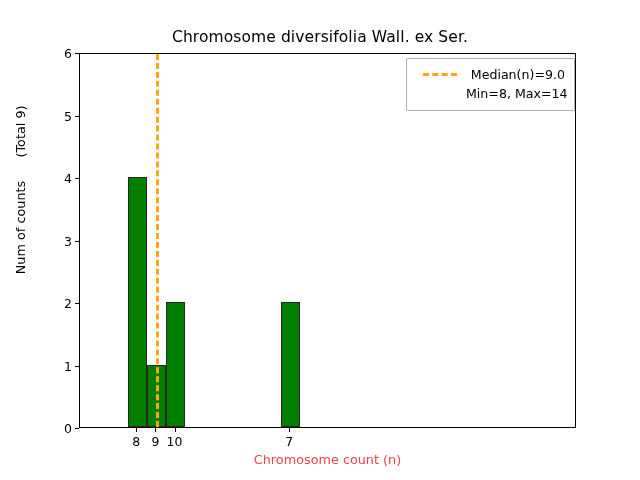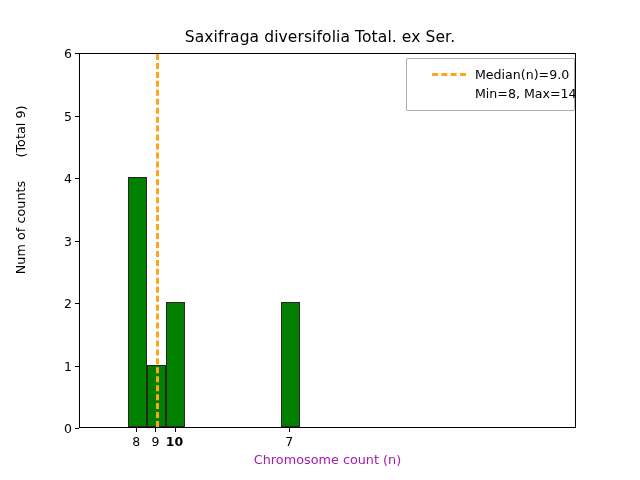--- a/index.html
+++ b/index.html
@@ -111,21 +111,21 @@
     height: 375px;
   }
   
   #xlabel {
     position: absolute;
     left: 79px;
     top: 452px;
     width: 497px;
     text-align: center;
     font-size: 12.8px;
-    color: #a21caf;
+    color: #ef4444;
   }
   #ylabel-group {
     position: absolute;
     left: 0px;
     top: 53px;
     width: 30px;
     height: 375px;
   }
   #ylabel-main {
     position: absolute;
@@ -151,21 +151,21 @@
   }
   
   #legend {
     position: absolute;
     left: 406px;
     top: 58px;
     width: 169px;
     box-sizing: border-box;
     border: 1px solid #b0b0b0;
     background: #ffffff;
-    padding: 6px 9px 7px 25px;
+    padding: 6px 9px 7px 16px;
     border-radius: 1px;
   }
   .legend-row {
     display: flex;
     align-items: center;
     height: 19px;
   }
   .legend-swatch {
     width: 34px;
     height: 0;
@@ -182,21 +182,21 @@
     white-space: nowrap;
     flex: 1 1 auto;
     text-align: right;
   }
 </style>
 </head>
 <body>
 
 <div id="figure">
 
-  <div id="chart-title">Saxifraga diversifolia Total. ex Ser.</div>
+  <div id="chart-title">Chromosome diversifolia Wall. ex Ser.</div>
 
   <div id="plot-area">
     <div id="plot-inner">
 
     <div class="bar" style="left: 47.7885px; width: 19.1154px; height: 250px; background: rgb(1, 128, 0); border-color: rgb(38, 38, 38);"></div>
         <div class="bar" style="left: 66.9038px; width: 19.1154px; height: 62.5px; background: rgb(1, 128, 0); border-color: rgb(38, 38, 38);"></div>
         <div class="bar" style="left: 86.0192px; width: 19.1154px; height: 125px; background: rgb(1, 128, 0); border-color: rgb(38, 38, 38);"></div>
         <div class="bar" style="left: 200.712px; width: 19.1154px; height: 125px; background: rgb(1, 128, 0); border-color: rgb(38, 38, 38);"></div>
         <div id="median-line" style="left: 76.4615px; border-left-color: rgb(255, 164, 27);"></div>
       </div>
@@ -217,21 +217,21 @@
       <div class="ytick-label" style="top: 62.5px;">5</div>
       <div class="ytick-mark" style="top: 0px; left: 75.4px;"></div>
       <div class="ytick-label" style="top: 0px;">6</div>
     </div>
   <div id="xaxis-layer">
       <div class="xtick-mark" style="left: 57.3462px;"></div>
       <div class="xtick-label" style="left: 57.3462px;">8</div>
       <div class="xtick-mark" style="left: 76.4615px;"></div>
       <div class="xtick-label" style="left: 76.4615px;">9</div>
       <div class="xtick-mark" style="left: 95.5769px;"></div>
-      <div class="xtick-label" style="left: 95.5769px; font-weight: bold;">10</div>
+      <div class="xtick-label" style="left: 95.5769px;">10</div>
       <div class="xtick-mark" style="left: 210.269px;"></div>
       <div class="xtick-label" style="left: 210.269px;">7</div>
     </div>
 
   <div id="xlabel">Chromosome count (n)</div>
 
   <div id="ylabel-group">
     <div id="ylabel-main">Num of counts</div>
     <div id="ylabel-sub">(Total 9)</div>
   </div>

